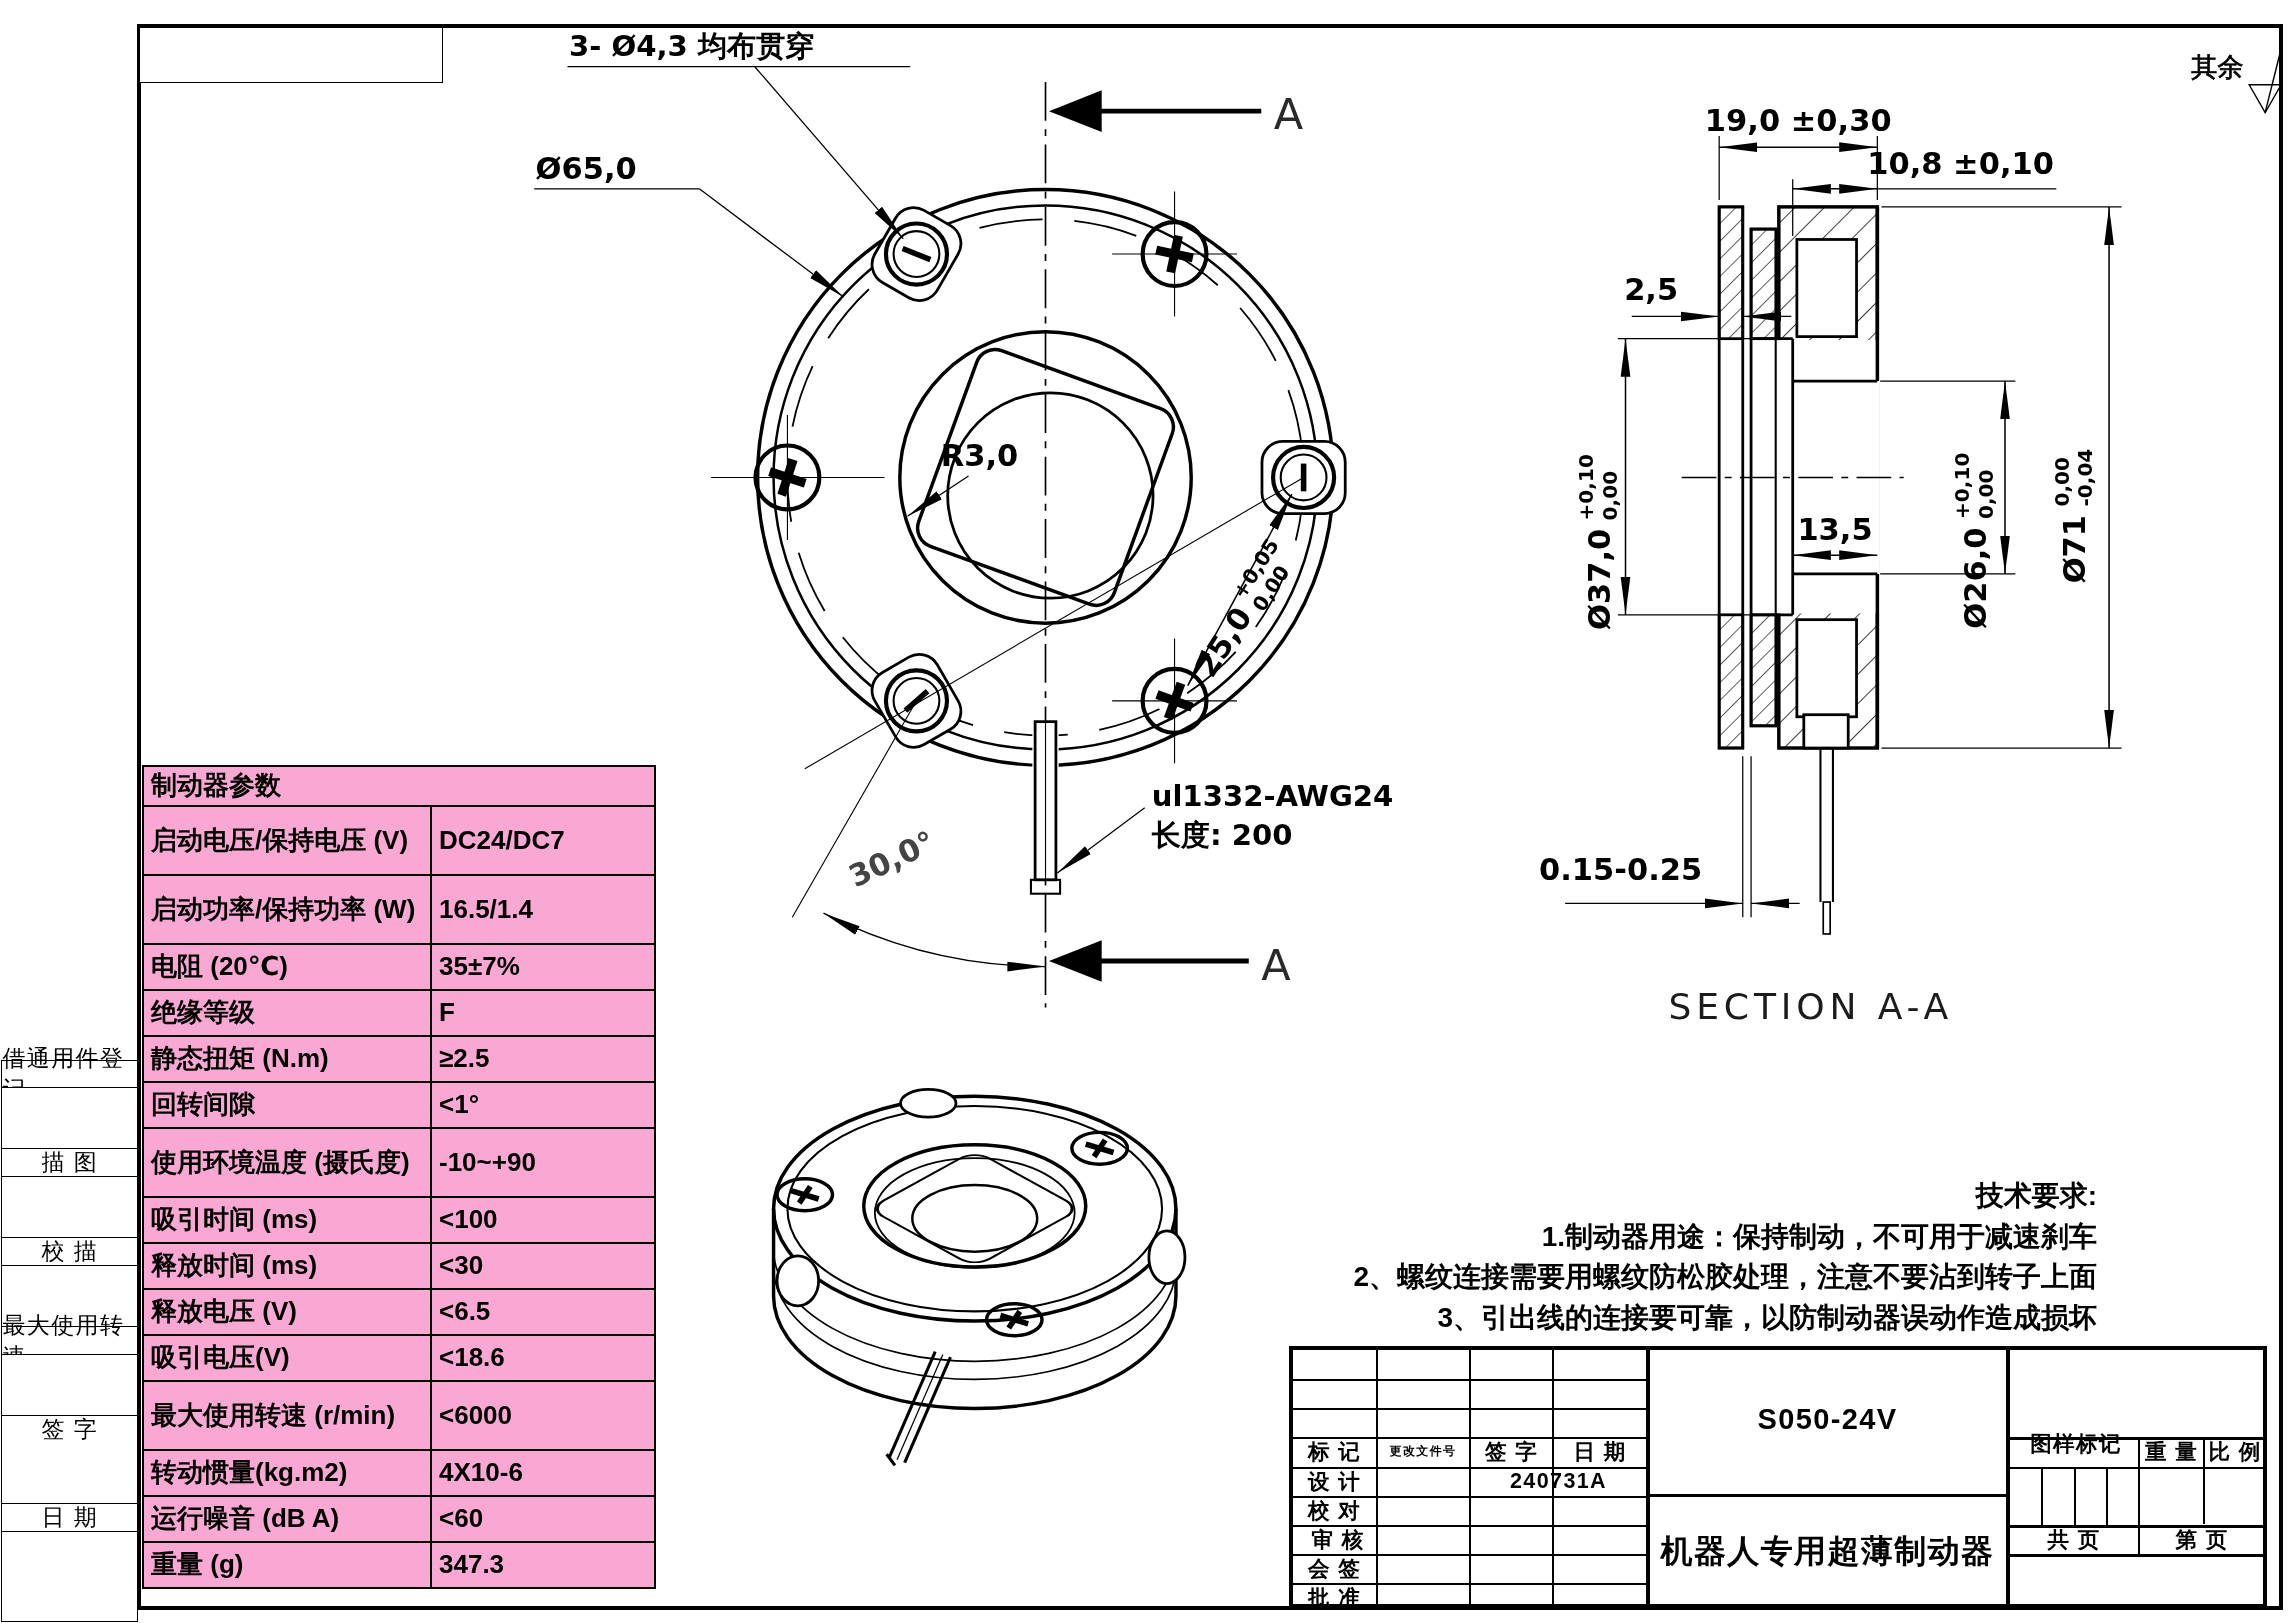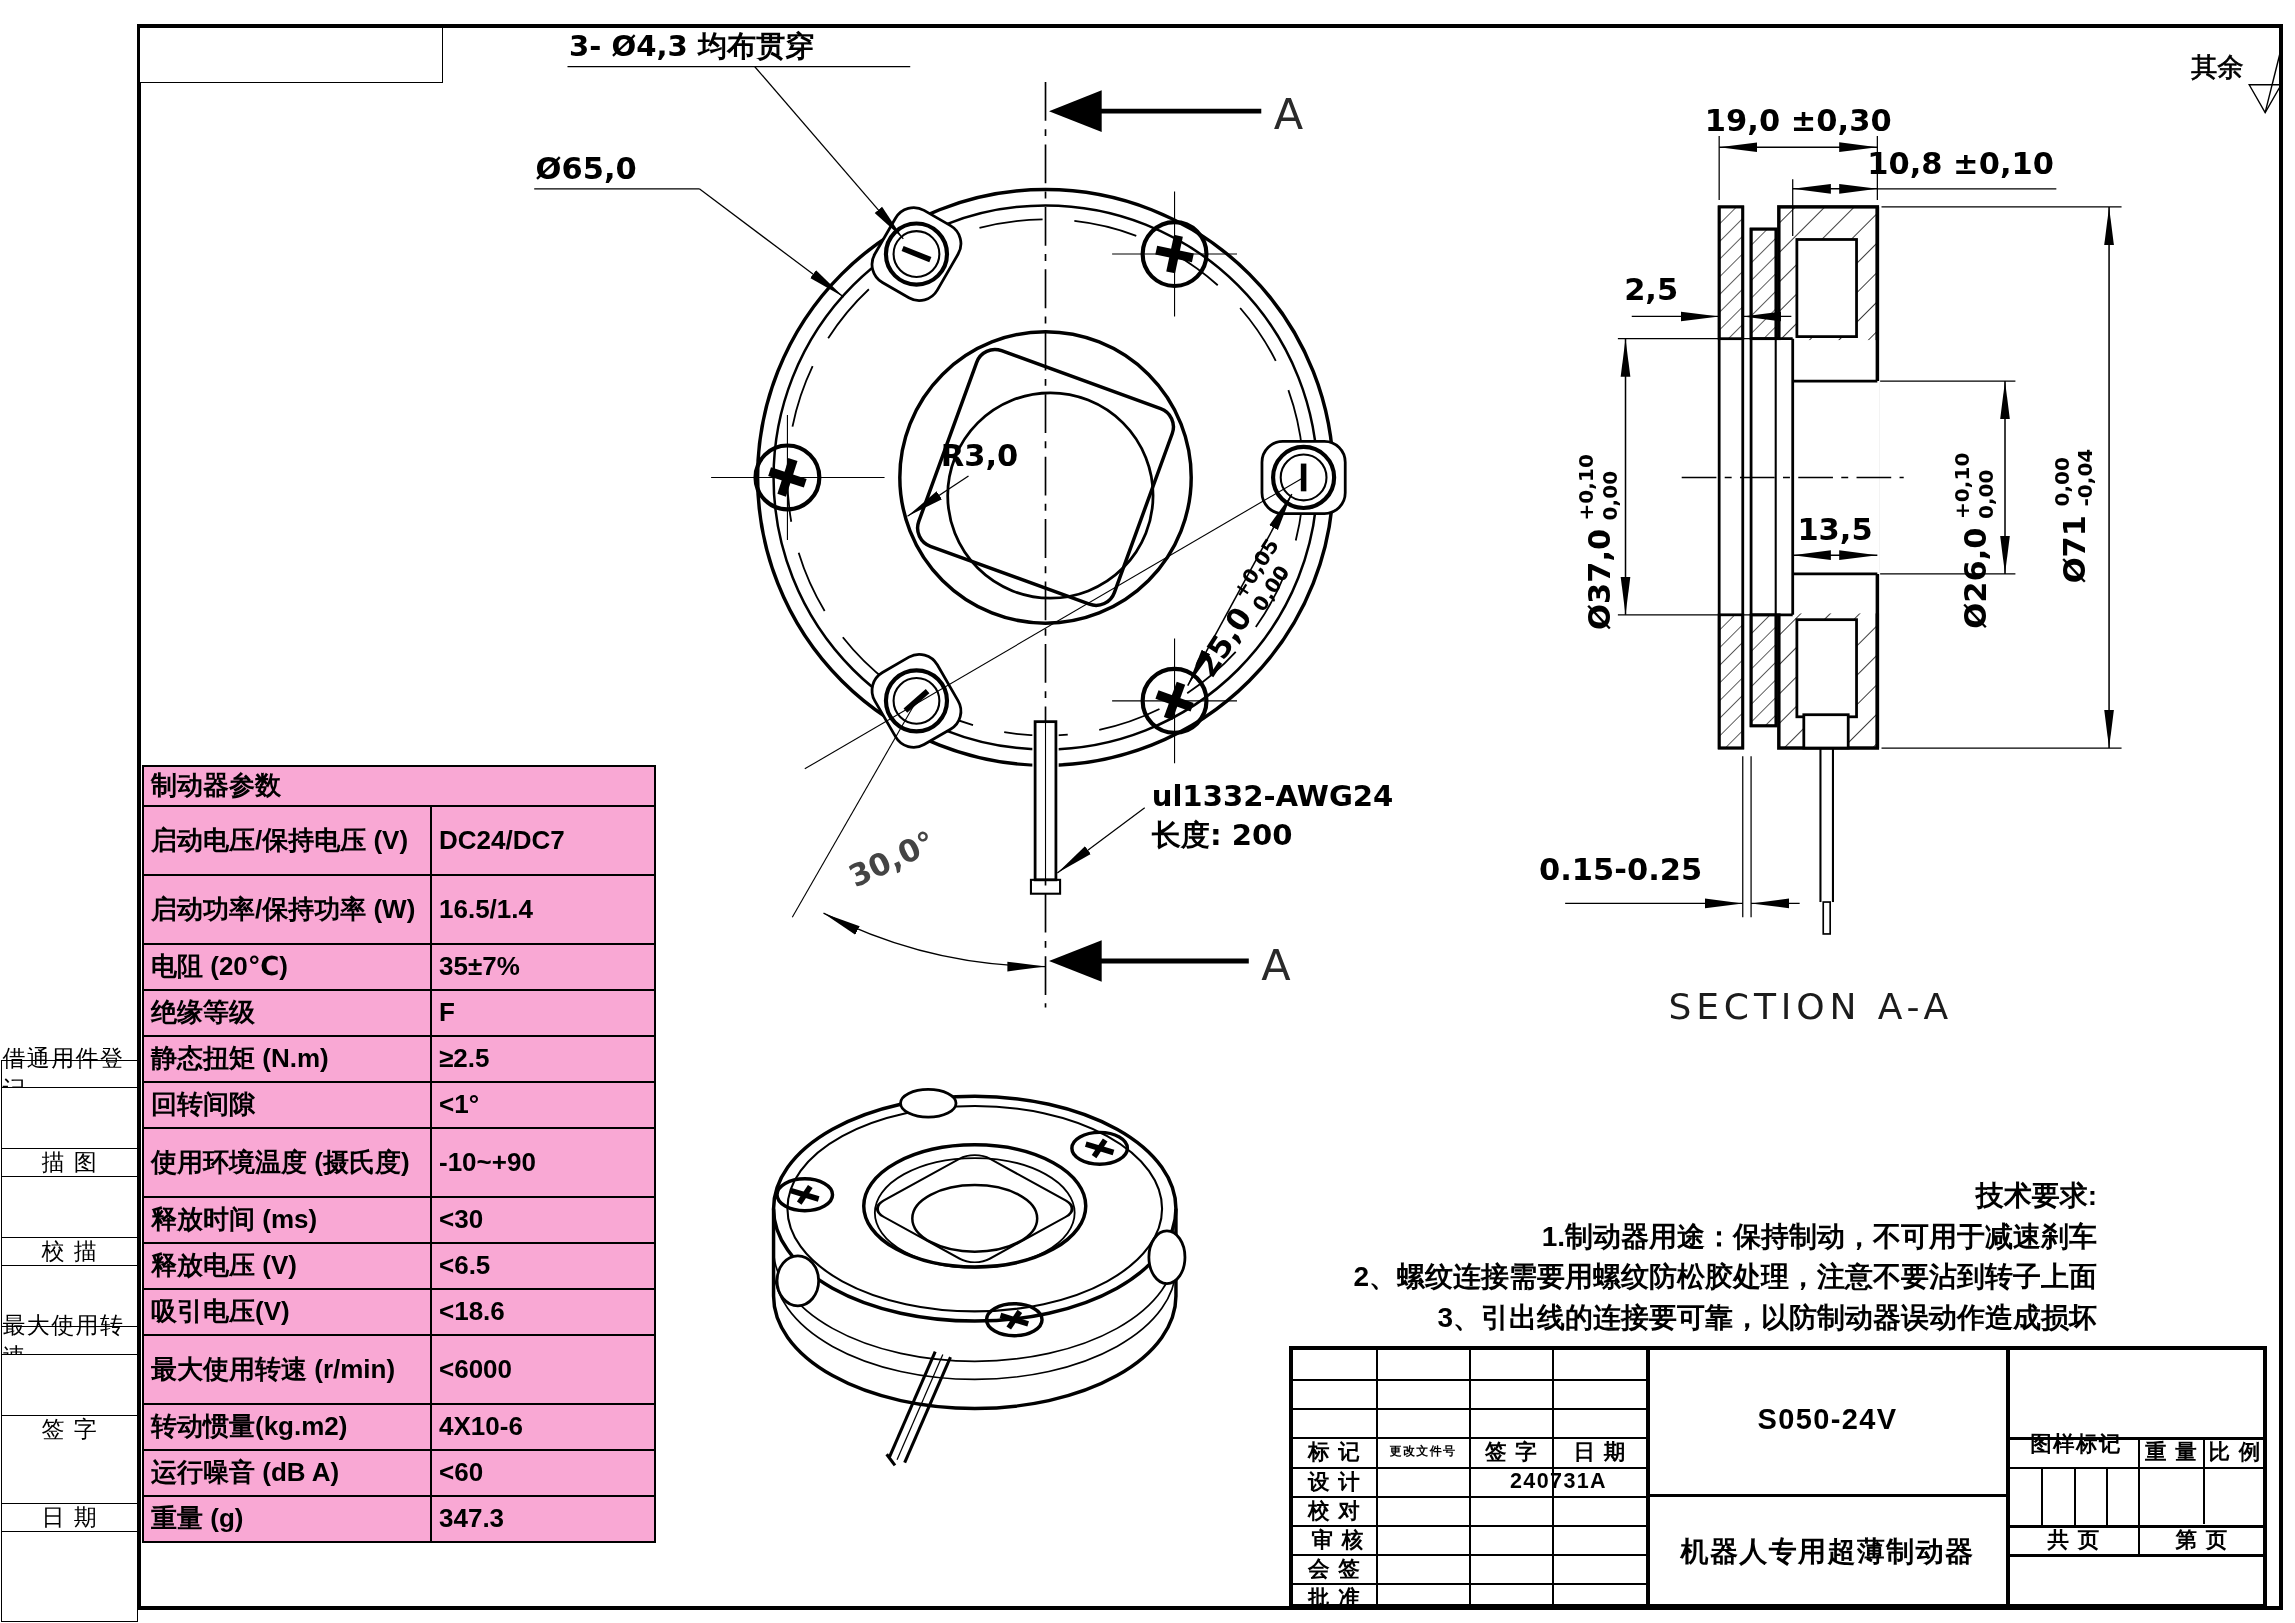--- a/index.html
+++ b/index.html
@@ -360,20 +360,24 @@
       </tr>
   <tr class="h66">
         <td>回转间隙</td>
         <td>&lt;1°</td>
       </tr>
   <tr class="h100">
         <td>使用环境温度 (摄氏度)</td>
         <td>-10~+90</td>
       </tr>
   <tr class="h66">
+        <td>吸引时间 (ms)</td>
+        <td>&lt;100</td>
+      </tr>
+  <tr class="h66">
         <td>释放时间 (ms)</td>
         <td>&lt;30</td>
       </tr>
   <tr class="h66">
         <td>释放电压 (V)</td>
         <td>&lt;6.5</td>
       </tr>
   <tr class="h66">
         <td>吸引电压(V)</td>
         <td>&lt;18.6</td>
@@ -438,21 +442,21 @@
   <div class="tbt" style="left:261px;top:87px;width:92px;height:29px">日 期</div>
 
   <div class="tbt" style="left:0;top:117px;width:83px;height:29px">设 计</div>
   <div class="tbt" style="left:178px;top:117px;width:175px;height:29px">240731A</div>
   <div class="tbt" style="left:0;top:146px;width:83px;height:29px">校 对</div>
   <div class="tbt" style="left:10px;top:175px;width:70px;height:29px">审 核</div>
   <div class="tbt" style="left:0;top:204px;width:83px;height:29px">会 签</div>
   <div class="tbt" style="left:0;top:233px;width:83px;height:29px">批 准</div>
 
   <div class="tbt" style="left:356px;top:21px;width:357px;height:97px;font-size:29px">S050-24V</div>
-  <div class="tbt" style="left:356px;top:160px;width:357px;height:83px;font-size:28px">机器人专用超薄制动器</div>
+  <div class="tbt" style="left:356px;top:160px;width:357px;height:83px;font-size:32px">机器人专用超薄制动器</div>
 
   <div class="tbt" style="left:717px;top:79px;width:132px;height:29px">图样标记</div>
   <div class="tbt" style="left:847px;top:87px;width:63px;height:29px">重 量</div>
   <div class="tbt" style="left:913px;top:87px;width:58px;height:29px">比 例</div>
   <div class="tbt" style="left:717px;top:175px;width:128px;height:29px">共  页</div>
   <div class="tbt" style="left:847px;top:175px;width:124px;height:29px">第  页</div>
 </div>
 
 
 </body></html>

